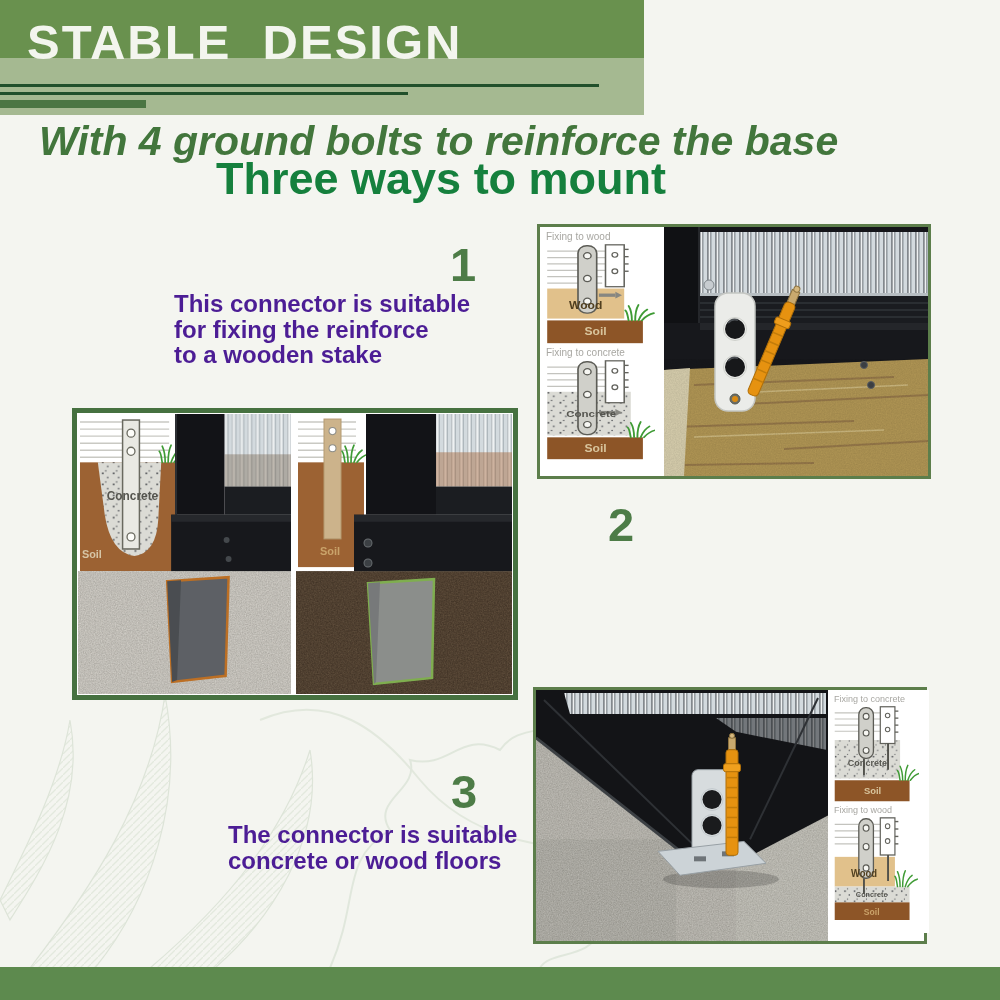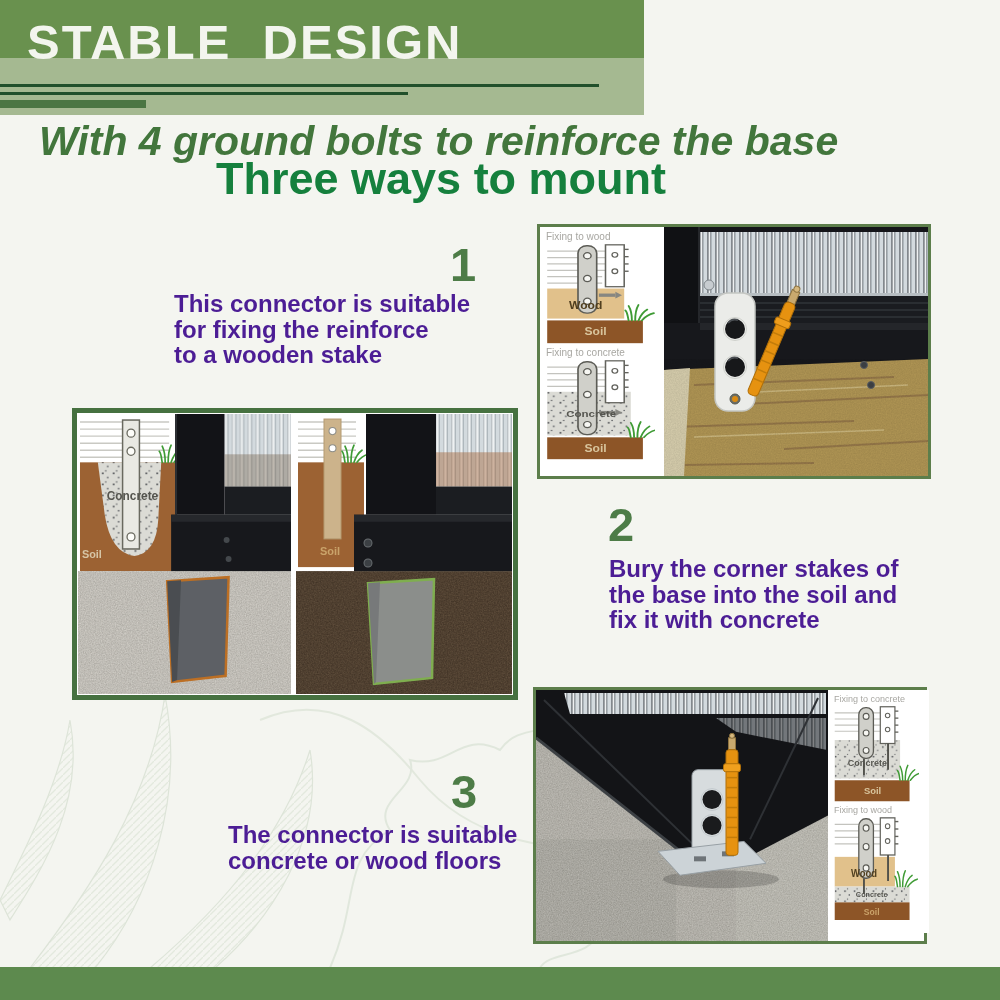--- a/index.html
+++ b/index.html
@@ -110,25 +110,20 @@
   <div class="abs sub2">Three ways to mount</div>
 
   <div class="abs step-num" style="left:450px;top:241px;">1</div>
   <div class="abs step-text" style="left:174px;top:291px;">
     <div>This connector is suitable</div>
     <div>for fixing the reinforce</div>
     <div>to a wooden stake</div>
   </div>
 
   <div class="abs step-num" style="left:608px;top:501px;">2</div>
-  <div class="abs step-text" style="left:609px;top:556px;">
-    <div>Bury the corner stakes of</div>
-    <div>the base into the soil and</div>
-    <div>fix it with concrete</div>
-  </div>
 
   <div class="abs step-num" style="left:451px;top:768px;">3</div>
   <div class="abs step-text" style="left:184px;top:822px;margin-left:44px;">
     <div>The connector is suitable</div>
     <div>concrete or wood floors</div>
   </div>
 
   <div class="abs panel" id="panel-top-right">
     <div class="inset-col">
 

